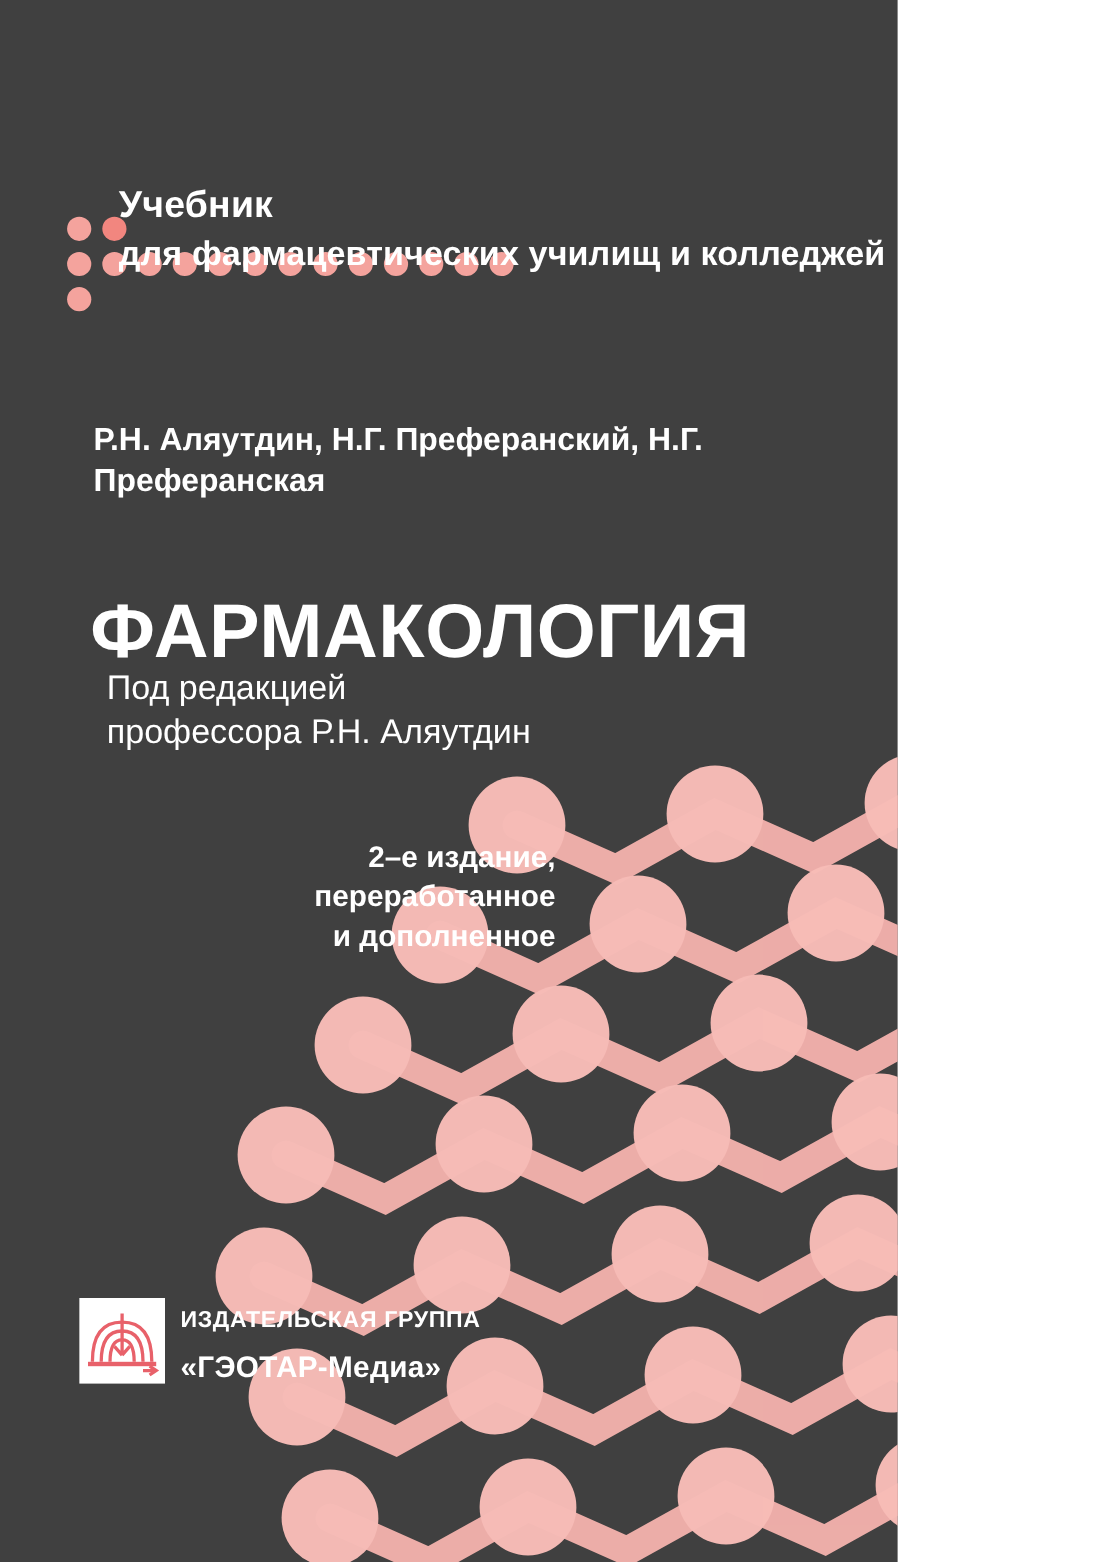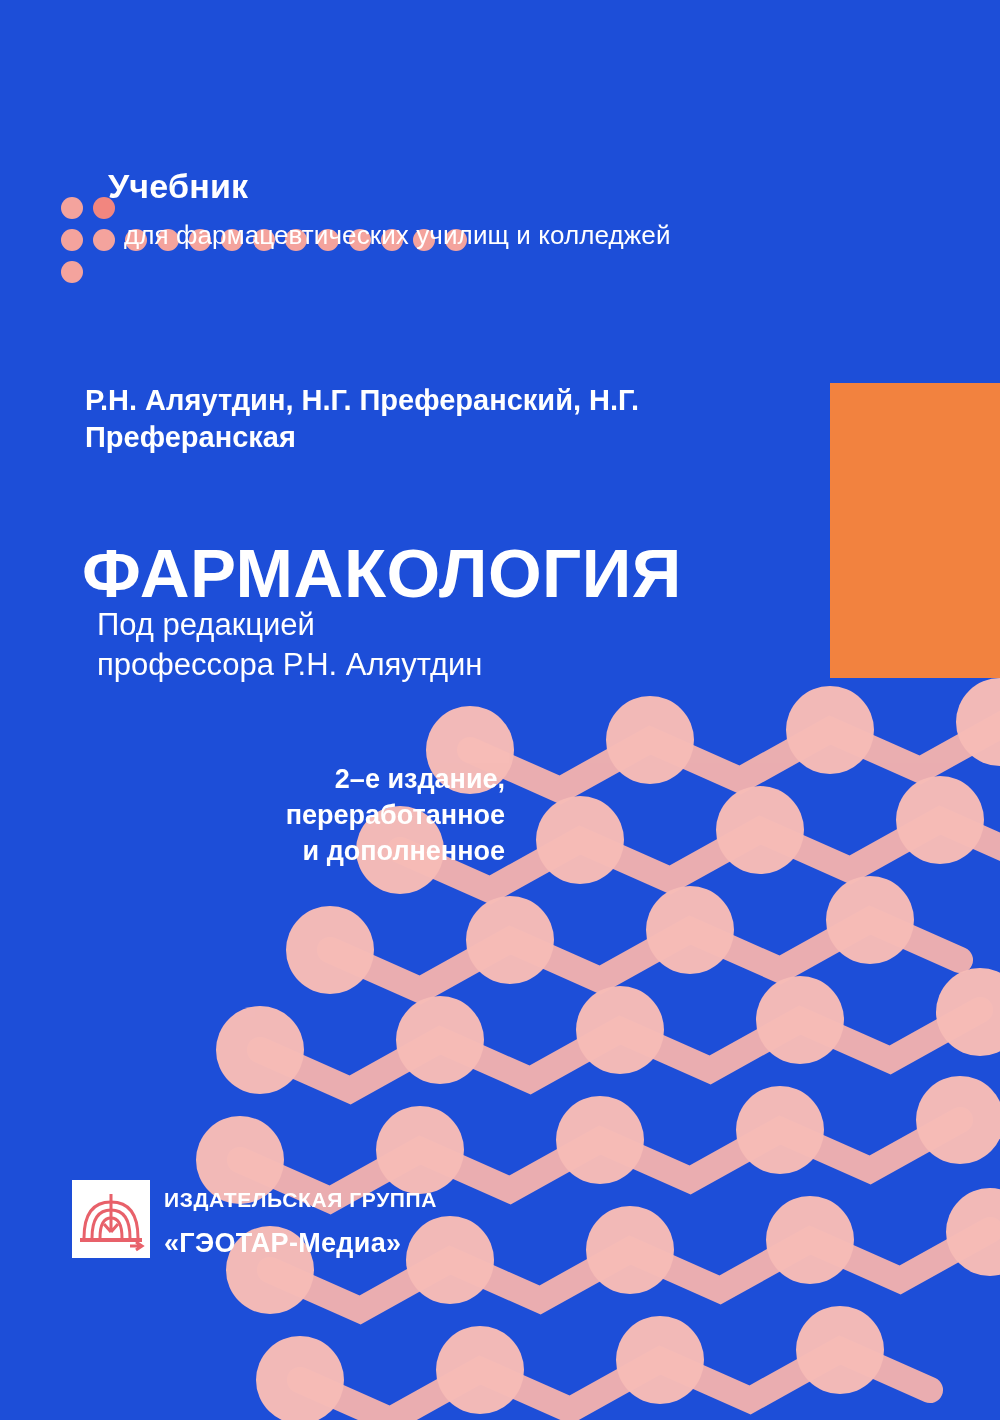--- a/index.html
+++ b/index.html
@@ -2,26 +2,25 @@
 <html lang="ru"><head>
 <meta charset="utf-8">
 <style>
   html, body {
     margin: 0;
     padding: 0;
     background: #ffffff;
   }
   .cover {
     position: relative;
-    width: 956px;
+    width: 816px;
     height: 1420px;
     overflow: hidden;
-    background: #1d4ed8;
+    background: #404040;
     font-family: "Liberation Sans", sans-serif;
-    padding-left: 44px;
   }
   
   .orange-square {
     position: absolute;
     left: 830px;
     top: 383px;
     width: 170px;
     height: 295px;
     background: #f2823f;
   }
@@ -57,25 +56,25 @@
   }
   .subtitle-1 {
     font-size: 34px;
     font-weight: bold;
     color: #ffffff;
     line-height: 1.1;
     margin: 0 0 8px 0;
     letter-spacing: 0.2px;
   }
   .subtitle-2 {
-    font-size: 26px;
-    font-weight: normal;
+    font-size: 31px;
+    font-weight: bold;
     color: #ffffff;
     line-height: 1.15;
-    margin: 16px;
+    margin: 0;
     letter-spacing: 0.1px;
   }
   
   .authors {
     position: absolute;
     left: 85px;
     top: 382px;
     width: 700px;
     font-size: 29px;
     font-weight: bold;

